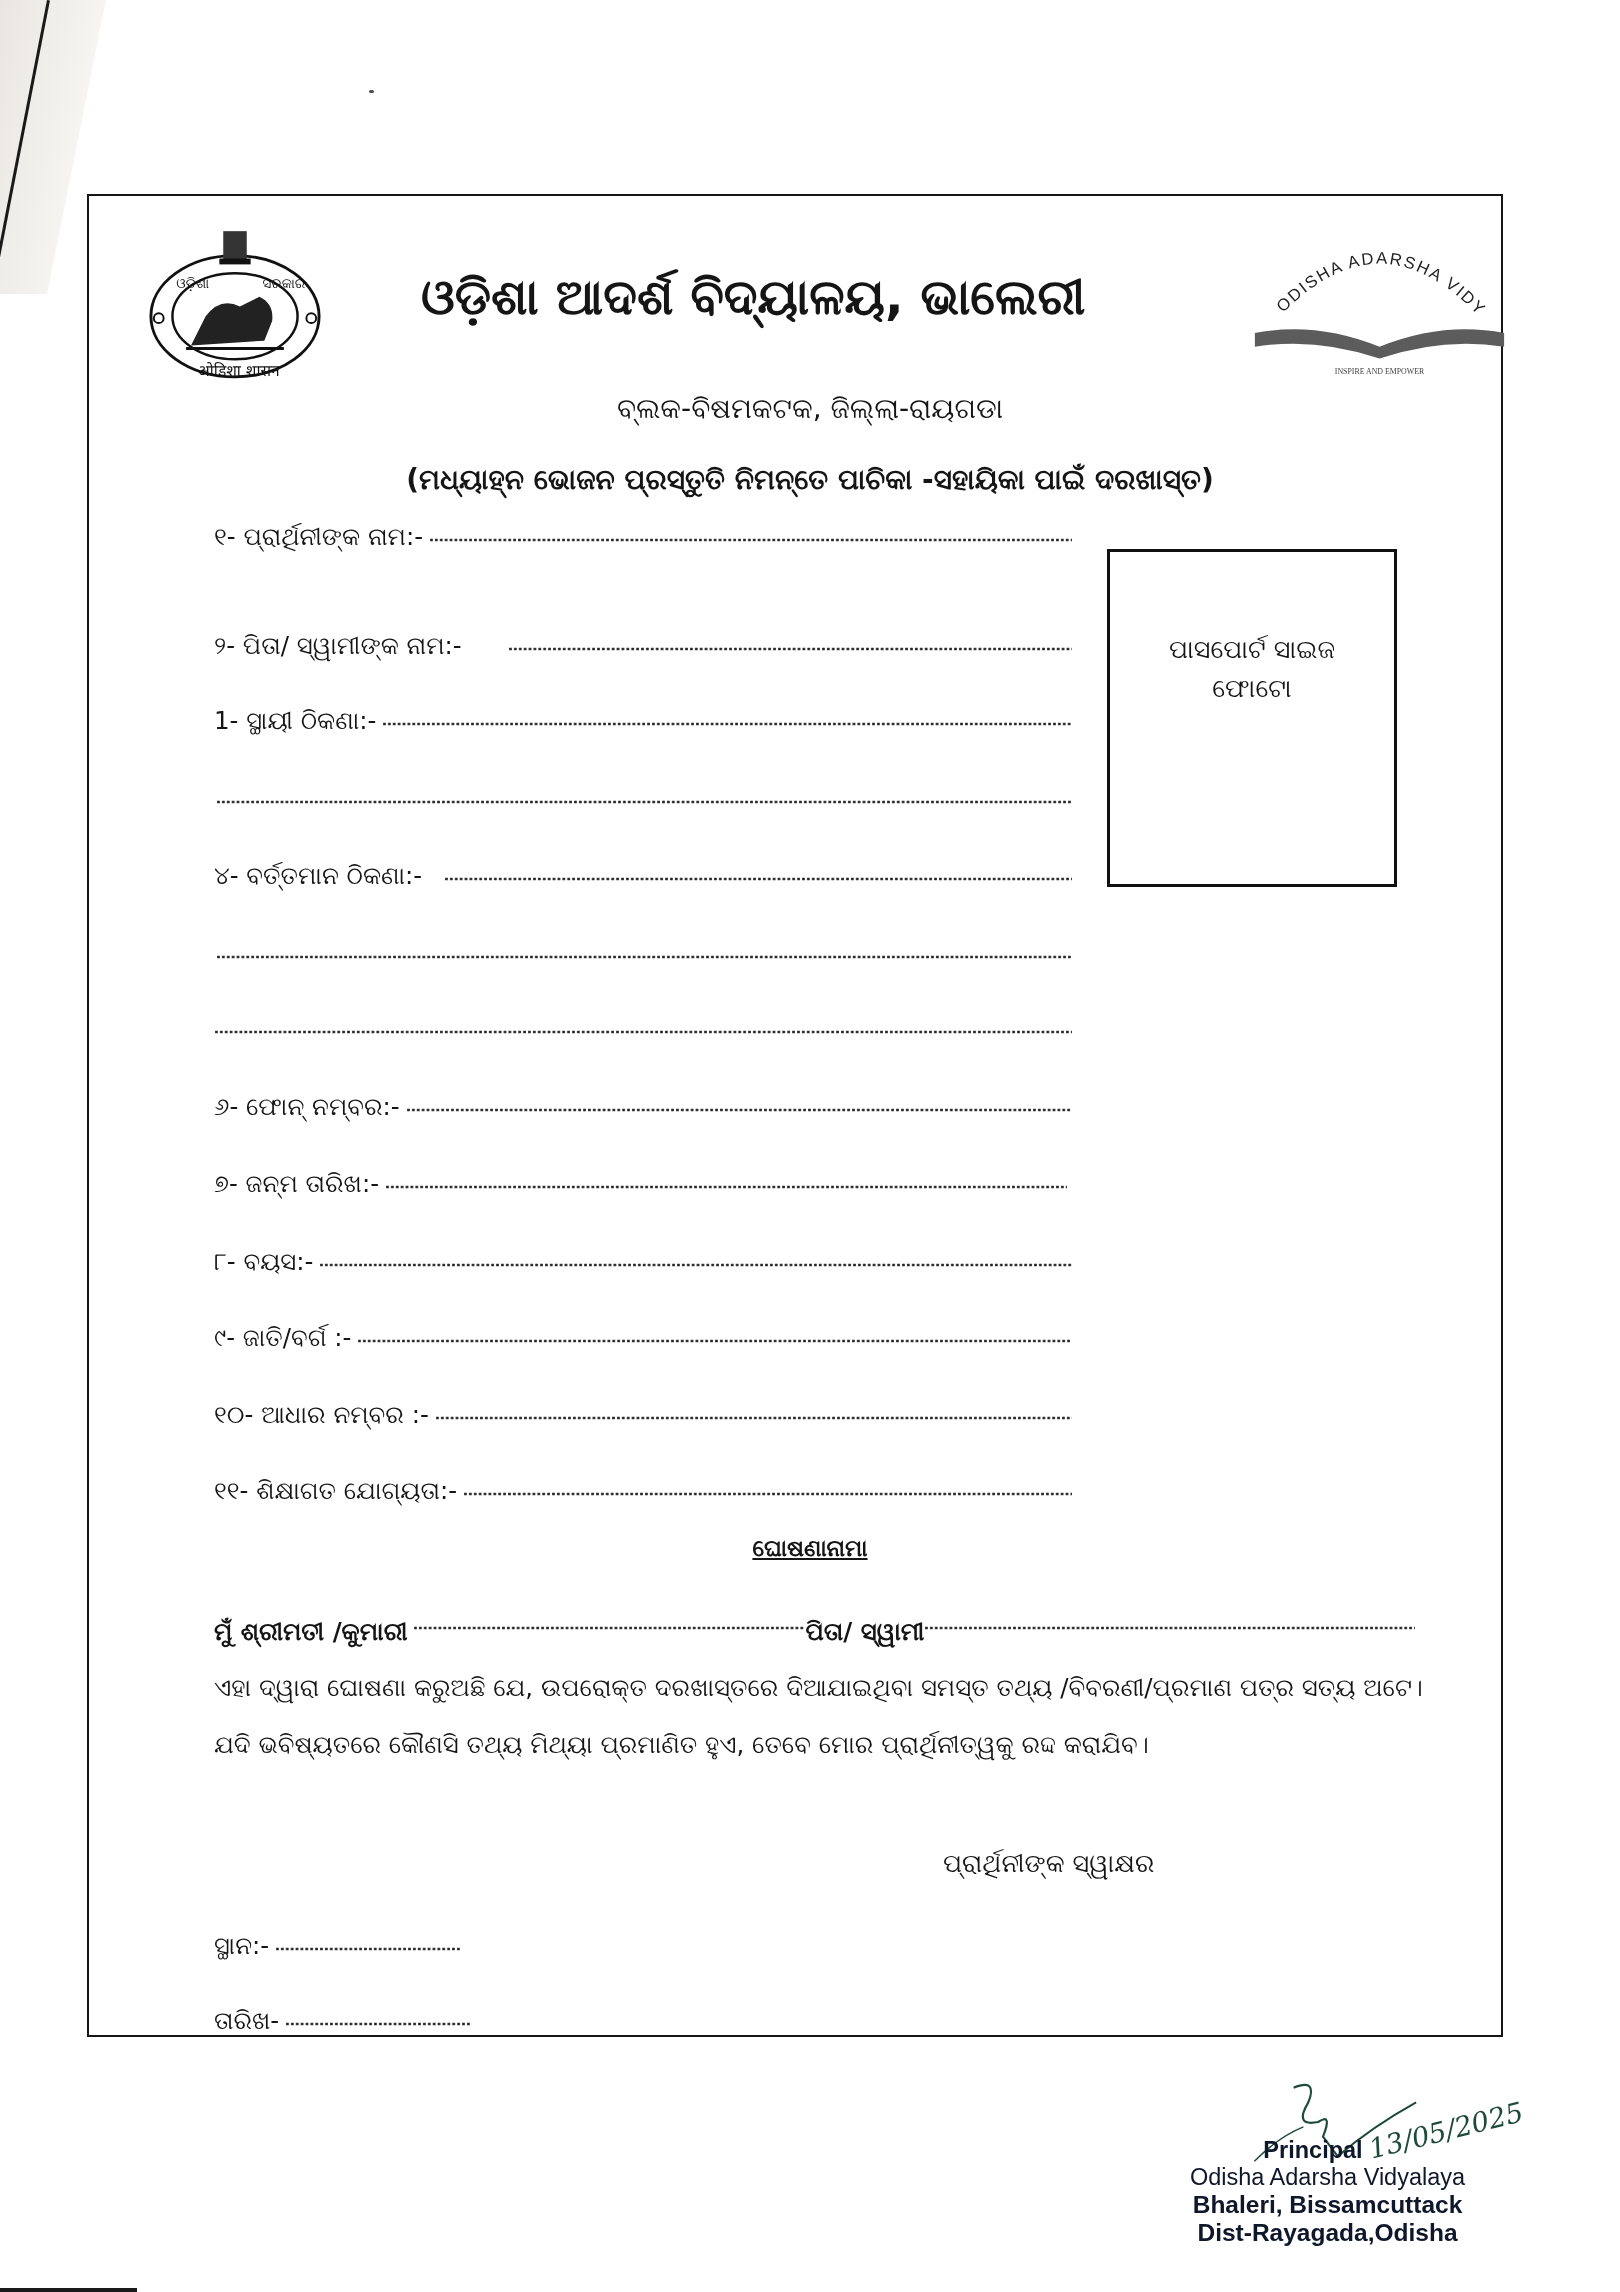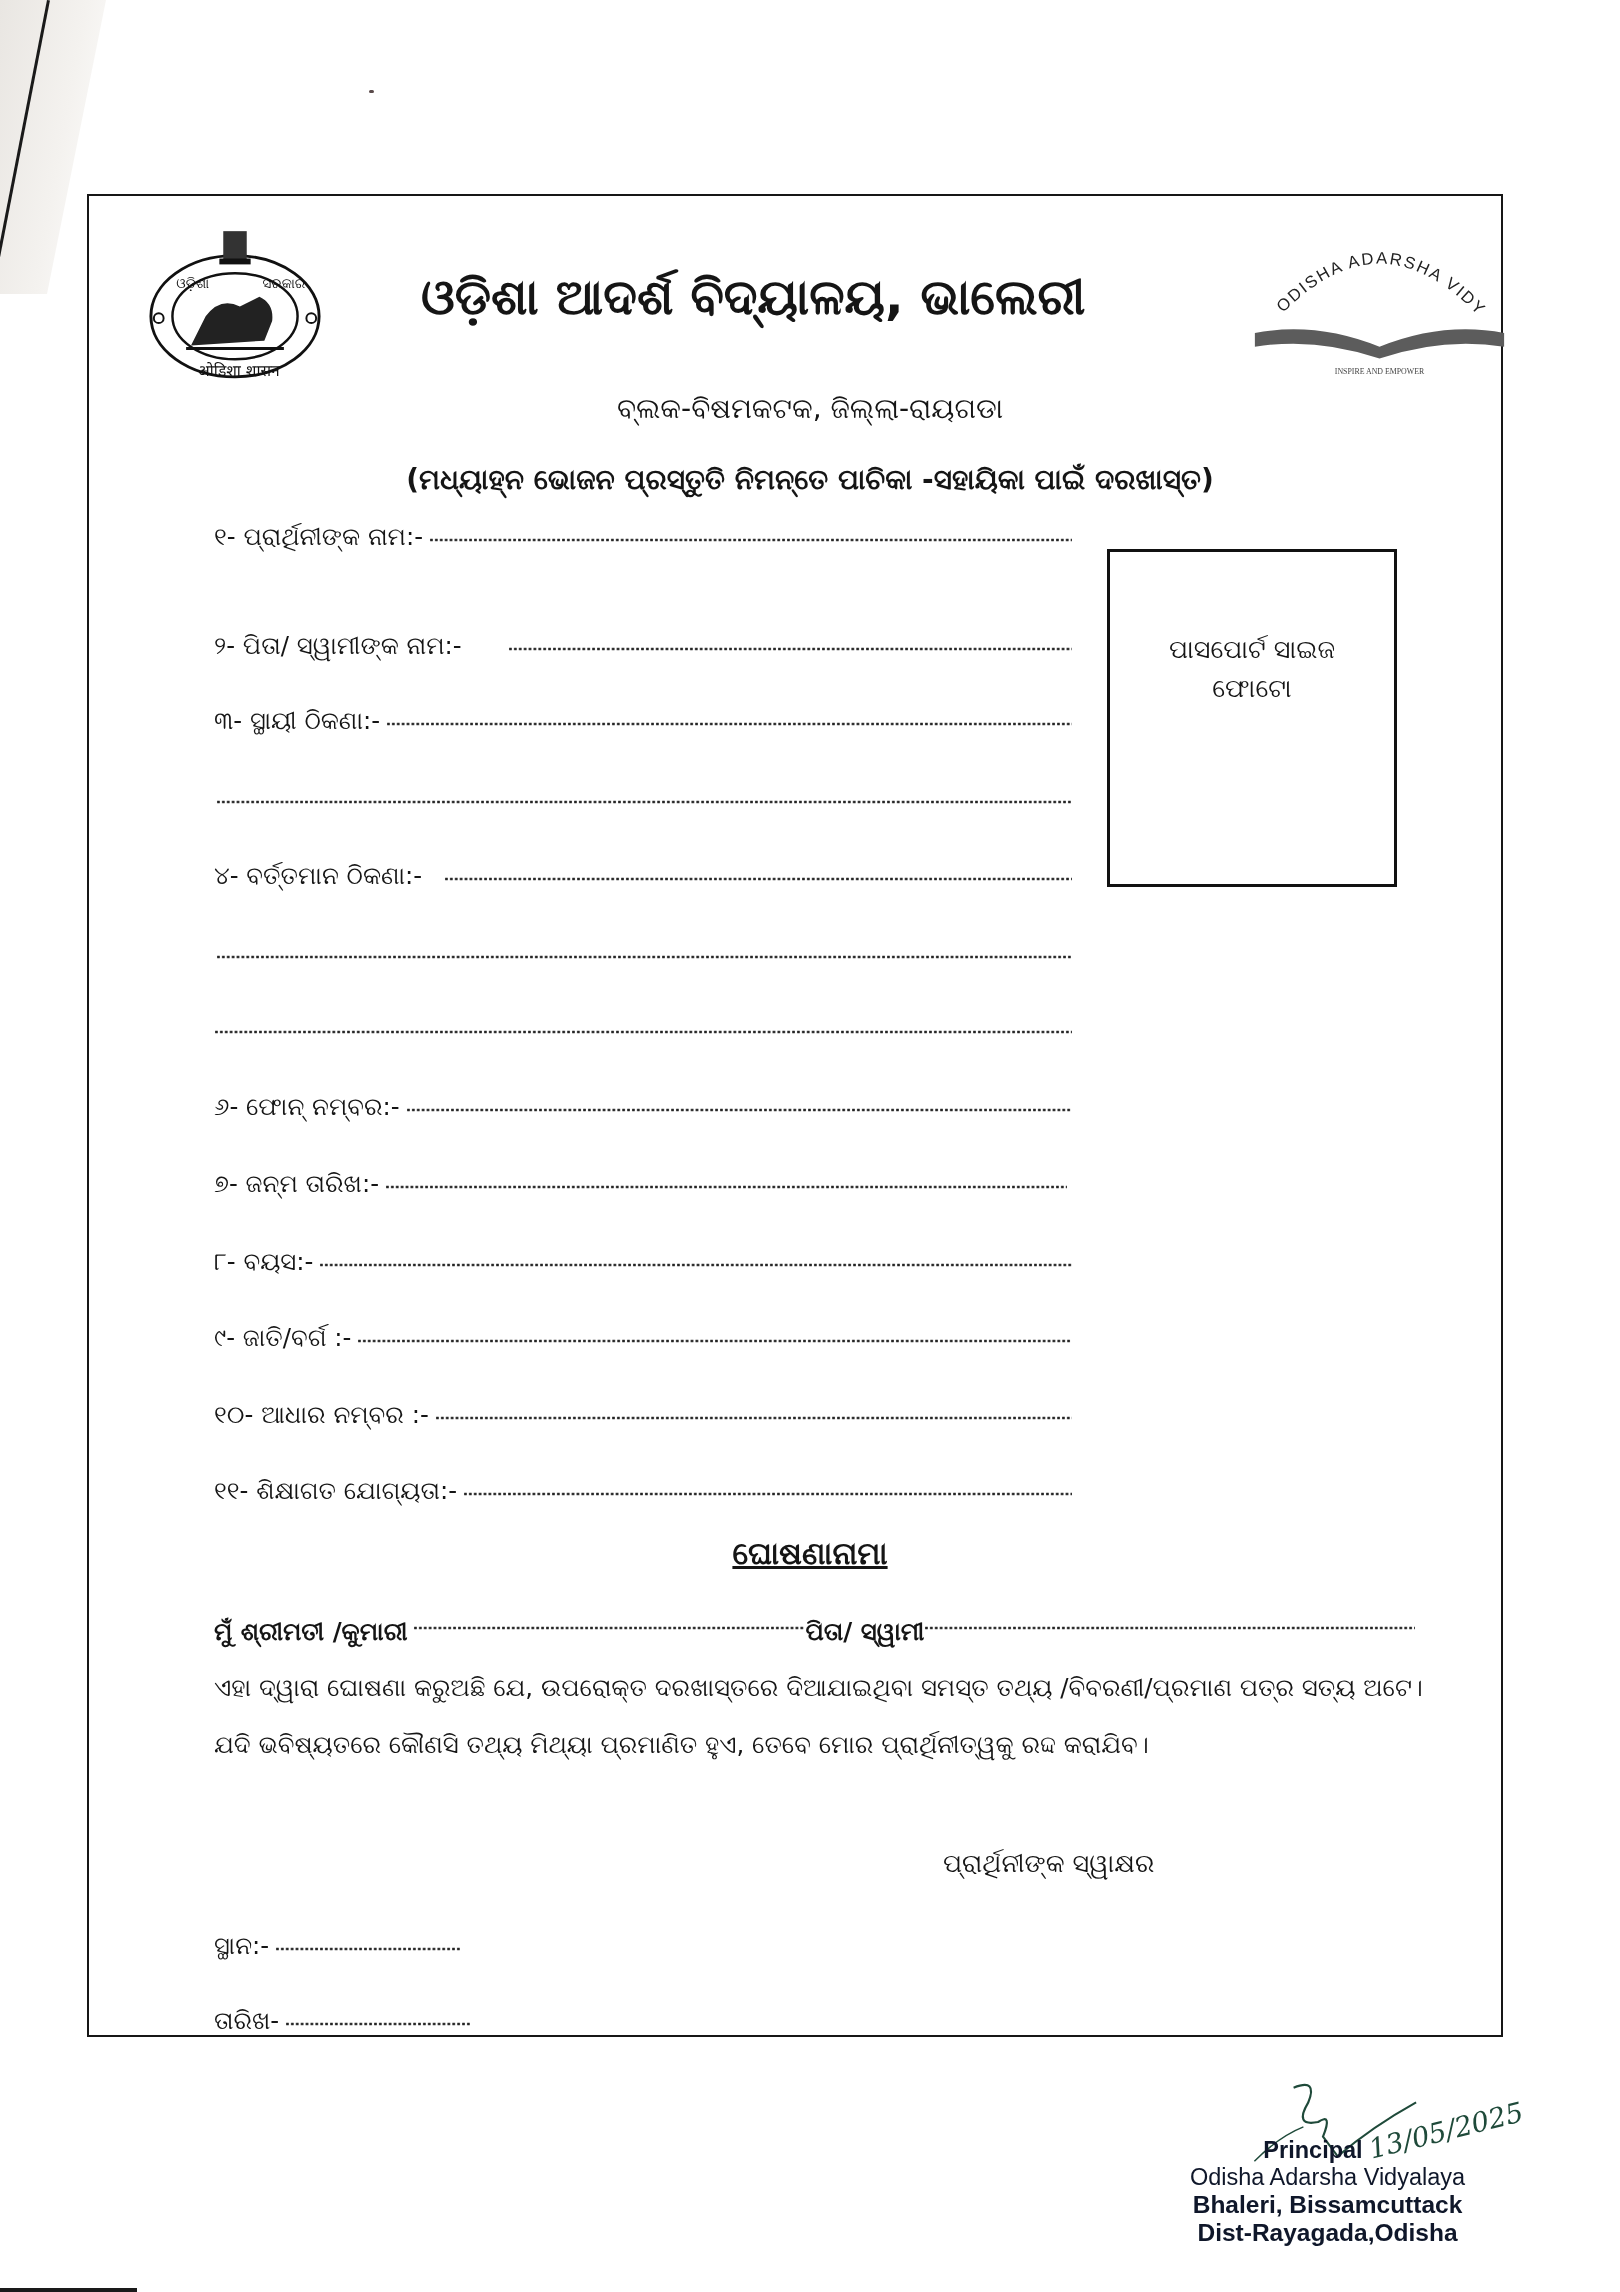--- a/index.html
+++ b/index.html
@@ -46,21 +46,21 @@
 
   .photo-box {
     position: absolute; left: 1107px; top: 549px; width: 290px; height: 338px;
     border: 3.9px solid #111; box-sizing: border-box; text-align: center;
   }
   .photo-box .t1 { margin-top: 82px; font-size: 25.5px; }
   .photo-box .t2 { margin-top: 7.8px; font-size: 25.5px; }
 
   .decl-title {
     position: absolute; left: 0; width: 1620px; text-align: center; top: 1535px;
-    font-size: 31px; font-weight: bold; text-decoration: underline;
+    font-size: 23px; font-weight: bold; text-decoration: underline;
   }
   .decl-line1 { position: absolute; left: 214px; top: 1612px; width: 1201px; height: 39px; display: flex; align-items: center; font-size: 24.5px; white-space: nowrap; font-weight: bold; }
   .decl-line1 .dots {
     flex: 1 1 auto; height: 5.9px; margin-bottom: 7.8px;
     background-image: radial-gradient(circle, #222 1.2px, transparent 1.6px);
     background-size: 4.9px 5.9px; background-repeat: repeat-x;
   }
   .decl-body { position: absolute; left: 214px; top: 1659px; width: 1215px; font-size: 24.5px; line-height: 57px; }
 
   .sign-label { position: absolute; left: 943px; top: 1848px; font-size: 25.5px; }
@@ -126,21 +126,21 @@
 
 <div class="field" style="top:512px; width:858px;">
   <span class="label">୧- ପ୍ରାର୍ଥିନୀଙ୍କ ନାମ:-</span>
   <span class="dots"></span>
 </div>
 <div class="field" style="top:621px; width:858px;gap:40px;">
   <span class="label">୨- ପିତା/ ସ୍ୱାମୀଙ୍କ ନାମ:-</span>
   <span class="dots"></span>
 </div>
 <div class="field" style="top:696px; width:858px;">
-  <span class="label">୩- ସ୍ଥାୟୀ ଠିକଣା:-</span>
+  <span class="label">1- ସ୍ଥାୟୀ ଠିକଣା:-</span>
   <span class="dots"></span>
 </div>
 <div class="field cont" style="top:774px; width:856px;">
   <span class="dots"></span>
 </div>
 <div class="field" style="top:851px; width:858px;gap:16px;">
   <span class="label">୪- ବର୍ତ୍ତମାନ ଠିକଣା:-</span>
   <span class="dots"></span>
 </div>
 <div class="field cont" style="top:929px; width:856px;">

